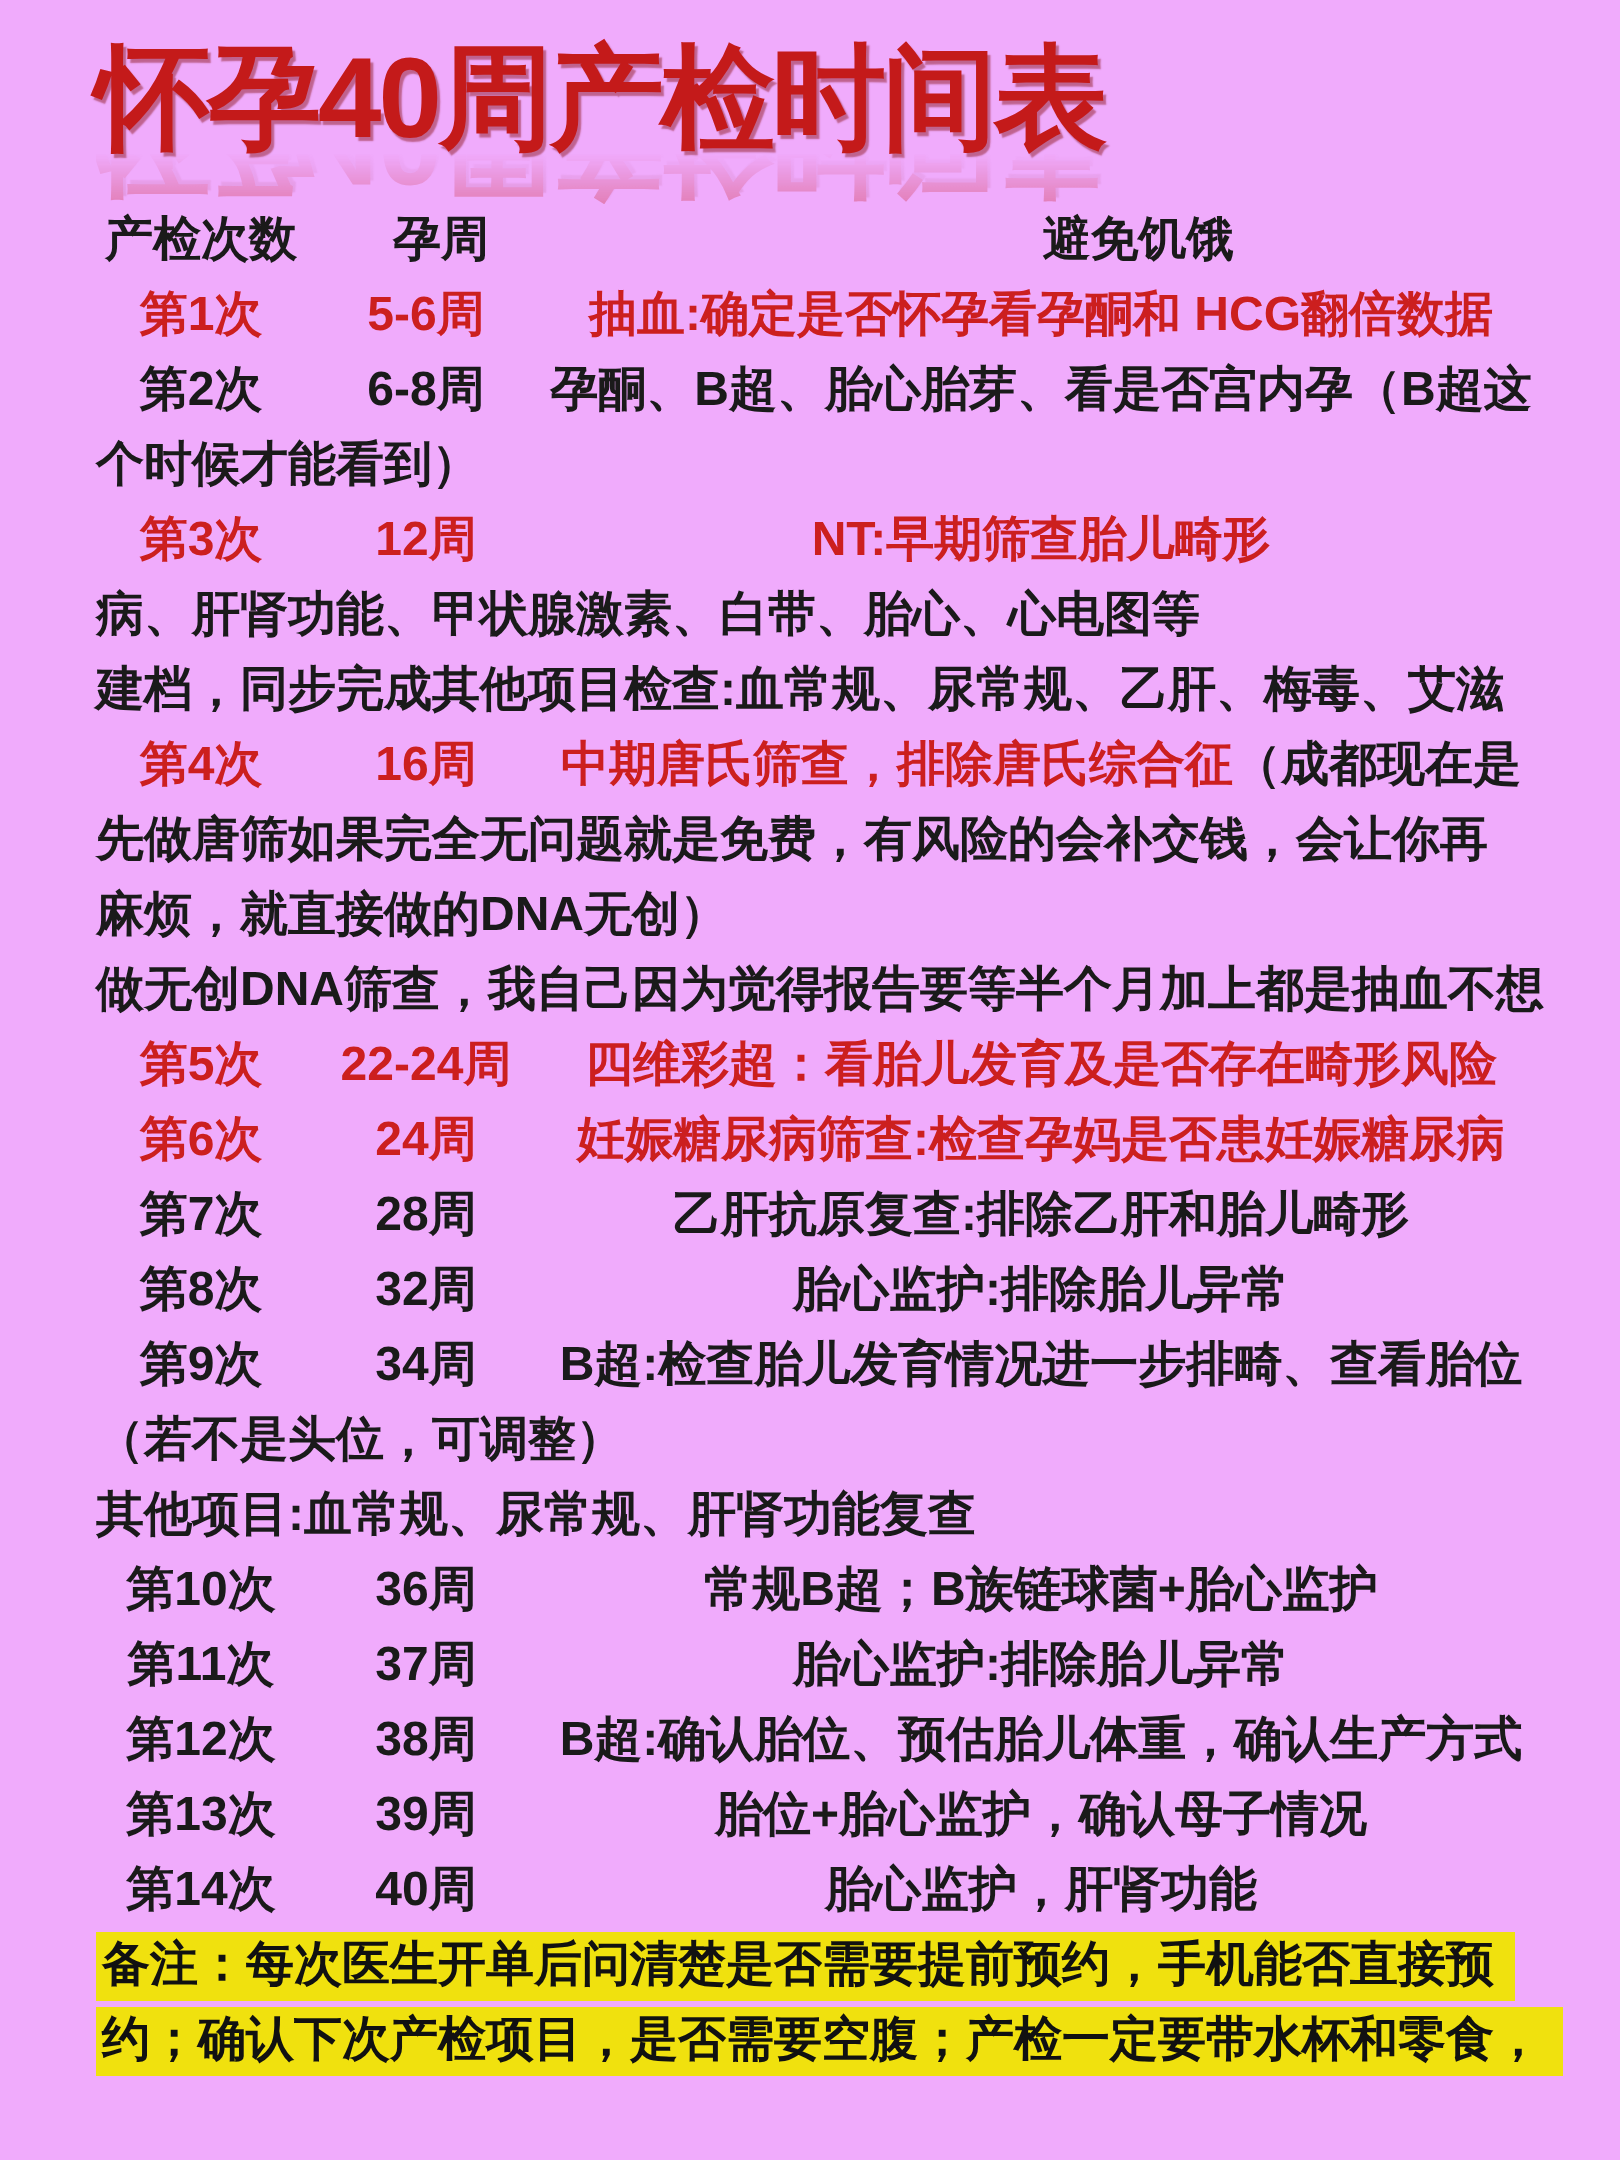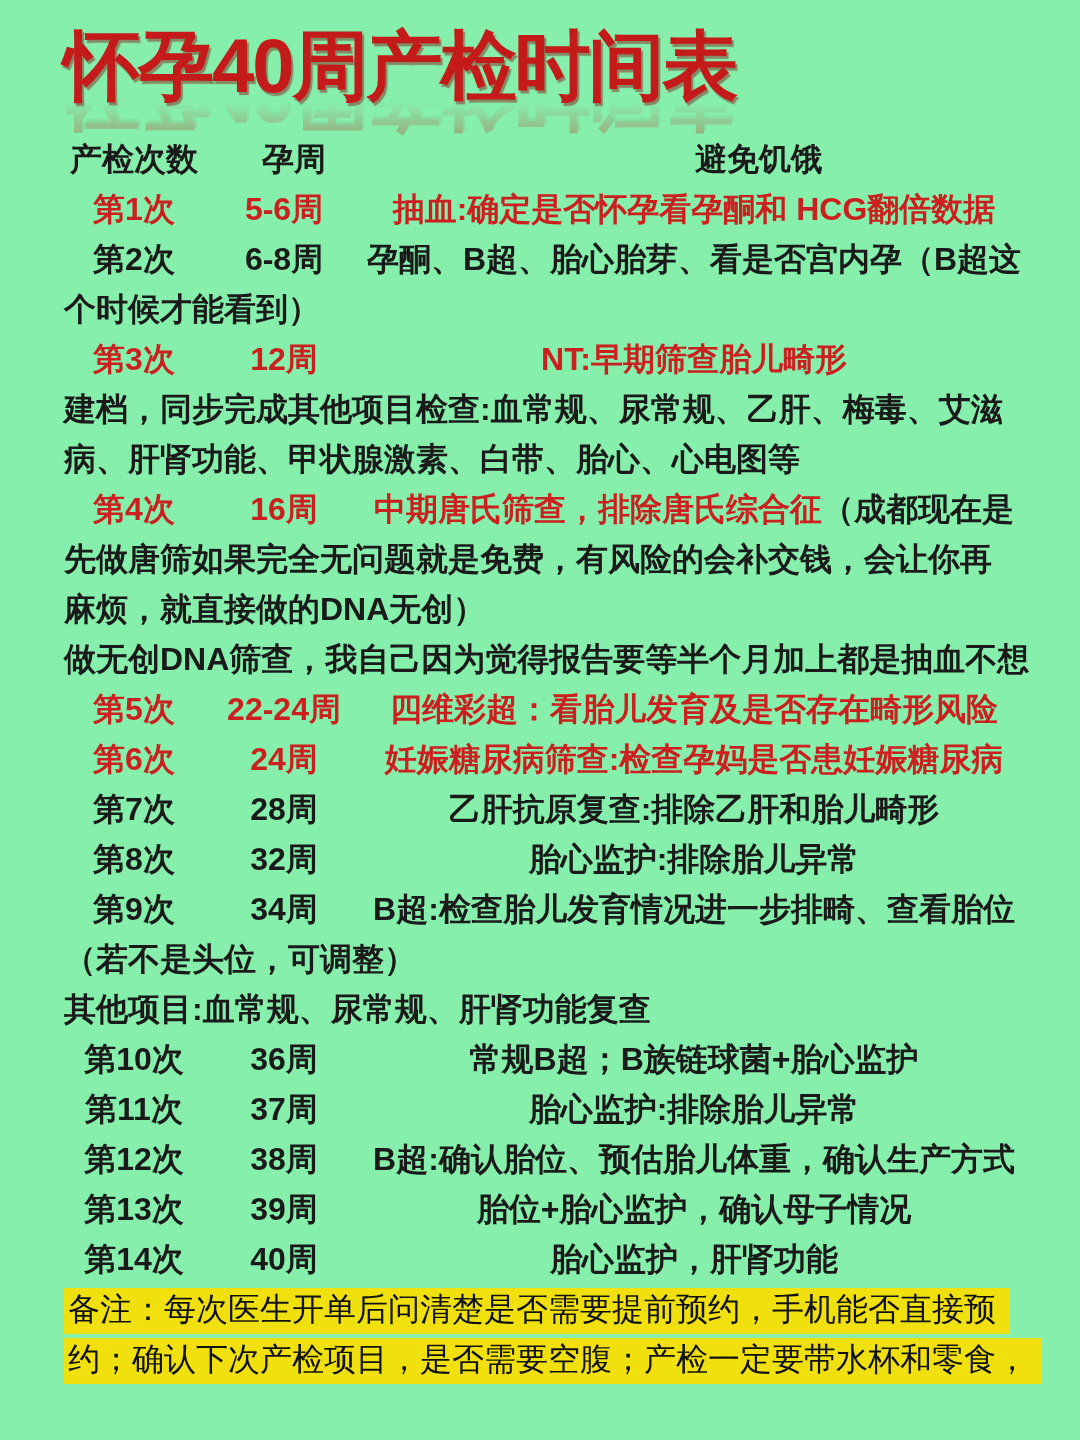--- a/index.html
+++ b/index.html
@@ -6,21 +6,21 @@
   body{
     width:1080px;height:1440px;
     font-family:"Liberation Sans","DejaVu Sans",sans-serif;
     color:#1a1a1a;
     overflow:hidden;
   }
   .page{
     box-sizing:border-box;
     width:1080px;height:1440px;
     padding:26px 56px 0 64px;
-    background:#86efac;
+    background:#f0abfc;
   }
   
   .title-wrap{height:108px;position:relative;}
   .title{
     display:inline-block;
     font-size:76px;
     line-height:80px;
     font-weight:900;
     letter-spacing:-2px;
     color:#c41a1a;
@@ -34,21 +34,21 @@
   .c3{flex:1 1 auto;white-space:nowrap;}
   .hdr .c2{padding-left:20px;box-sizing:border-box;}
   .hdr .c3{padding-left:130px;box-sizing:border-box;}
   .red{color:#cc1f1f;}
   .blk{color:#1a1a1a;}
   .pline{
     height:50px;line-height:50px;font-size:32px;font-weight:700;
     white-space:nowrap;color:#1a1a1a;
   }
   
-  .nline{height:50px;line-height:50px;font-size:32px;font-weight:400;white-space:nowrap;}
+  .nline{height:50px;line-height:50px;font-size:32px;font-weight:700;white-space:nowrap;}
   .hl{
     background:#f0e10e;
     padding:3px 14px 7px 4px;
     color:#111;
   }
 </style>
 </head>
 <body>
 
 <div class="page">
@@ -74,22 +74,22 @@
     <span class="c2 blk">6-8周</span>
     <span class="c3 blk">孕酮、B超、胎心胎芽、看是否宫内孕（B超这</span>
   </div>
   <div class="pline">个时候才能看到）</div>
 
   <div class="row">
     <span class="c1 red">第3次</span>
     <span class="c2 red">12周</span>
     <span class="c3 red">NT:早期筛查胎儿畸形</span>
   </div>
+  <div class="pline">病、肝肾功能、甲状腺激素、白带、胎心、心电图等</div>
   <div class="pline">建档，同步完成其他项目检查:血常规、尿常规、乙肝、梅毒、艾滋</div>
-  <div class="pline">病、肝肾功能、甲状腺激素、白带、胎心、心电图等</div>
 
   <div class="row">
     <span class="c1 red">第4次</span>
     <span class="c2 red">16周</span>
     <span class="c3"><span class="red">中期唐氏筛查，排除唐氏综合征</span><span class="blk">（成都现在是</span></span>
   </div>
   <div class="pline">先做唐筛如果完全无问题就是免费，有风险的会补交钱，会让你再</div>
   <div class="pline">麻烦，就直接做的DNA无创）</div>
   <div class="pline">做无创DNA筛查，我自己因为觉得报告要等半个月加上都是抽血不想</div>
 

